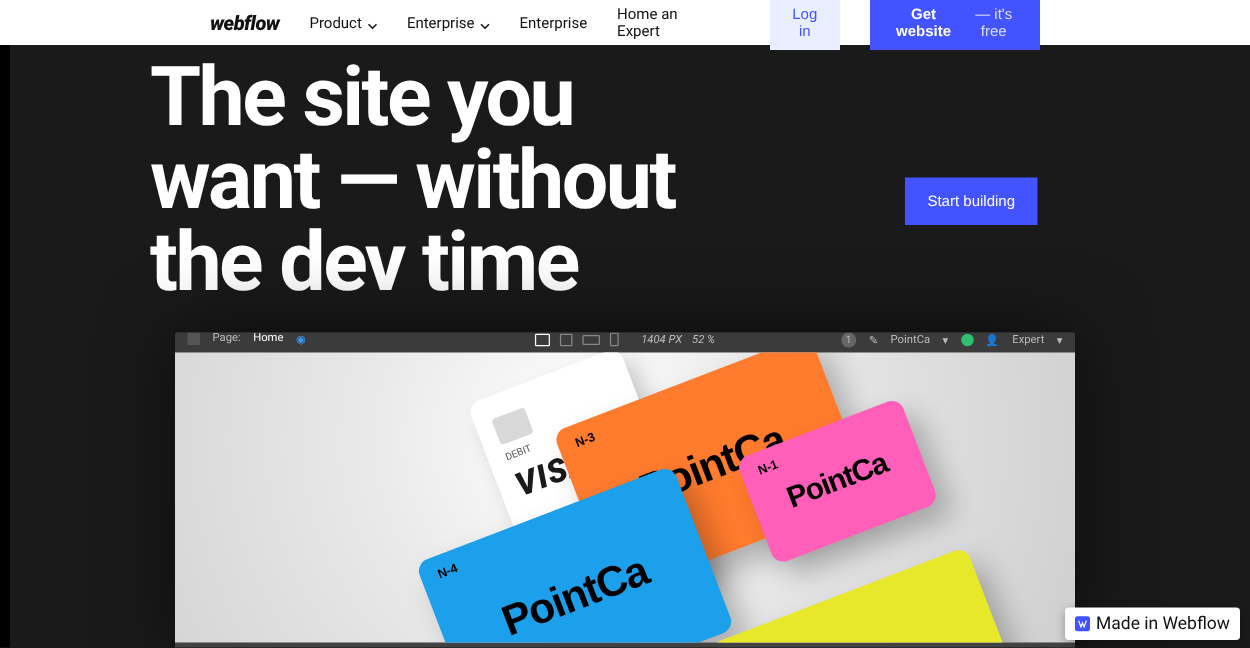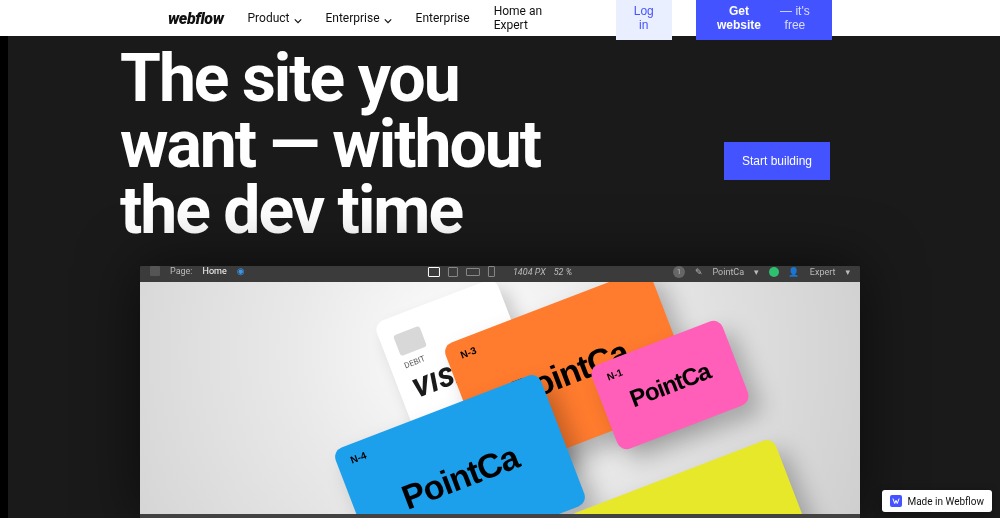--- a/index.html
+++ b/index.html
@@ -119,21 +119,21 @@
     position:absolute; width:48px; height:76px; background:#fff; border-radius:5px;
     left:457px; top:40px; transform:rotate(-21deg);
     box-shadow:4px 8px 14px rgba(0,0,0,.15);
     display:flex; align-items:flex-end; justify-content:center; padding-bottom:6px;
   }
   .mini-visa span{ font-style:italic; font-weight:900; color:#333; font-size:10px; }
 
   
   .made-in {
     position:fixed; right:8px; bottom:6px;
-    background:#fff; color:#111; font-size:10px;
+    background:#fff; color:#111; font-size:14px;
     padding:5px 8px; border-radius:3px;
     display:flex; align-items:center; gap:5px;
     box-shadow: 0 2px 8px rgba(0,0,0,.3);
   }
   .w-badge{ width:12px; height:12px; background:#4353ff; border-radius:2px; display:flex; align-items:center; justify-content:center;}
   .w-badge svg{ width:10px; height:10px; }
 </style>
 </head>
 <body>
 

